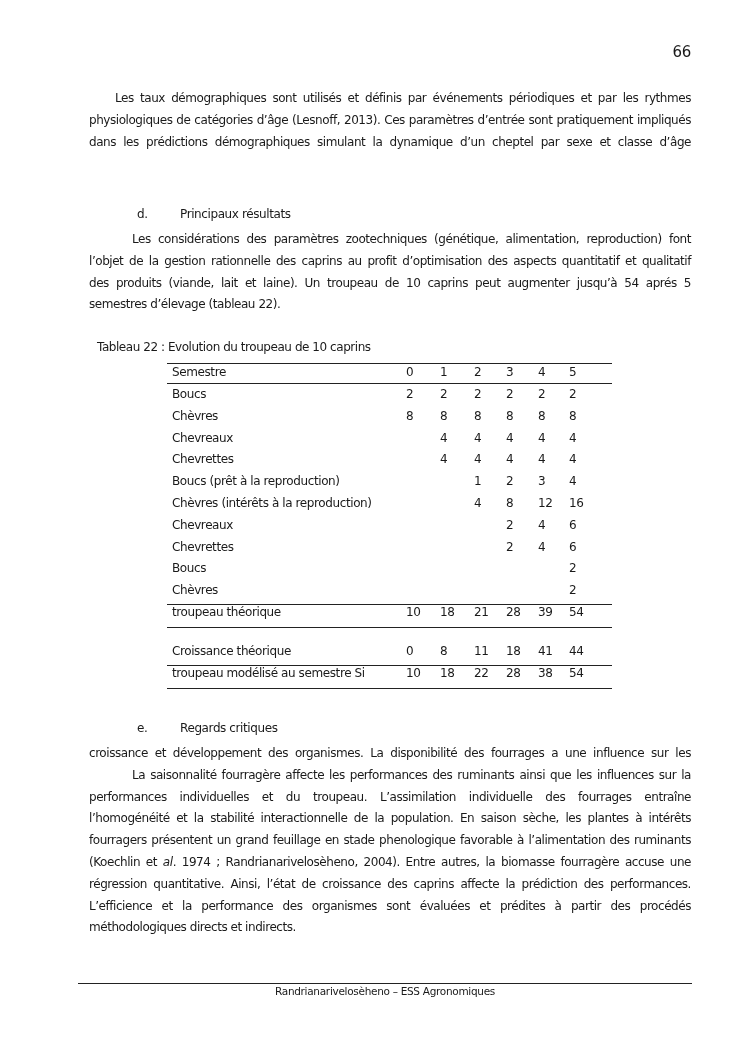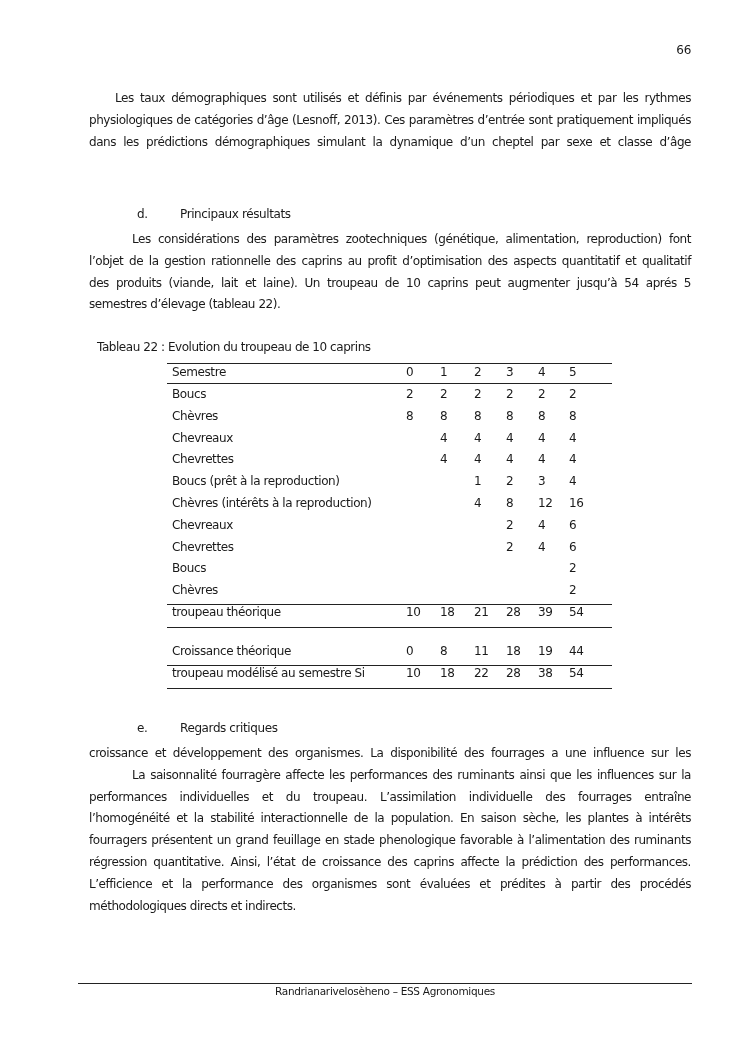--- a/index.html
+++ b/index.html
@@ -2,21 +2,21 @@
 <html><head>
 <meta charset="utf-8">
 <style>
   html, body { margin: 0; padding: 0; background: #ffffff; }
   body {
     width: 745px; height: 1053px; position: relative; overflow: hidden;
     font-family: "DejaVu Sans", sans-serif; color: #1a1a1a;
   }
   .page-number {
     position: absolute; top: 43px; right: 54px;
-    font-size: 12px; letter-spacing: -0.3px; text-align: center;
+    font-size: 15px; letter-spacing: -0.3px; text-align: center;
   }
   .para {
     position: absolute; left: 89px; width: 602px;
     font-size: 12px; line-height: 21.8px; text-align: justify;
     letter-spacing: -0.45px; word-spacing: 0px;
   }
   .heading {
     position: absolute; left: 89px; font-size: 12px; letter-spacing: -0.4px; margin-left: 48px;
   }
   .heading .letter { display: inline-block; width: 43px; }
@@ -176,21 +176,21 @@
     <span class="cell" style="left:371px">39</span>
     <span class="cell" style="left:402px">54</span>
   </div>
 
   <div class="row" style="top:644px;">
     <span class="label">Croissance théorique</span>
     <span class="cell" style="left:239px">0</span>
     <span class="cell" style="left:273px">8</span>
     <span class="cell" style="left:307px">11</span>
     <span class="cell" style="left:339px">18</span>
-    <span class="cell" style="left:371px">19</span>
+    <span class="cell" style="left:371px">41</span>
     <span class="cell" style="left:402px">44</span>
   </div>
 
   <div class="row" style="top:666px;">
     <span class="label">troupeau modélisé au semestre Si</span>
     <span class="cell" style="left:239px">10</span>
     <span class="cell" style="left:273px">18</span>
     <span class="cell" style="left:307px">22</span>
     <span class="cell" style="left:339px">28</span>
     <span class="cell" style="left:371px">38</span>
@@ -200,19 +200,20 @@
 
 <div class="heading" style="top:721px;">
   <span class="letter">e.</span><span>Regards critiques</span>
 </div>
 <div class="para" style="top:743px;">
   <div style="text-align:justify;text-align-last:justify;">croissance et développement des organismes. La disponibilité des fourrages a une influence sur les</div>
   <div style="text-align:justify;text-align-last:justify;padding-left:43px;">La saisonnalité fourragère affecte les performances des ruminants ainsi que les influences sur la</div>
   <div style="text-align:justify;text-align-last:justify;">performances individuelles et du troupeau. L’assimilation individuelle des fourrages entraîne</div>
   <div style="text-align:justify;text-align-last:justify;">l’homogénéité et la stabilité interactionnelle de la population. En saison sèche, les plantes à intérêts</div>
   <div style="text-align:justify;text-align-last:justify;">fourragers présentent un grand feuillage en stade phenologique favorable à l’alimentation des ruminants</div>
+  <div style="text-align:justify;text-align-last:justify;"><span>(Koechlin et </span><i>al</i><span>. 1974 ; Randrianarivelosèheno, 2004). Entre autres, la biomasse fourragère accuse une</span></div>
   <div style="text-align:justify;text-align-last:justify;">régression quantitative. Ainsi, l’état de croissance des caprins affecte la prédiction des performances.</div>
   <div style="text-align:justify;text-align-last:justify;">L’efficience et la performance des organismes sont évaluées et prédites à partir des procédés</div>
   <div>méthodologiques directs et indirects.</div>
 </div>
 
 <div class="footer-line"></div>
 <div class="footer-text">Randrianarivelosèheno – ESS Agronomiques</div>
 
 </body></html>

